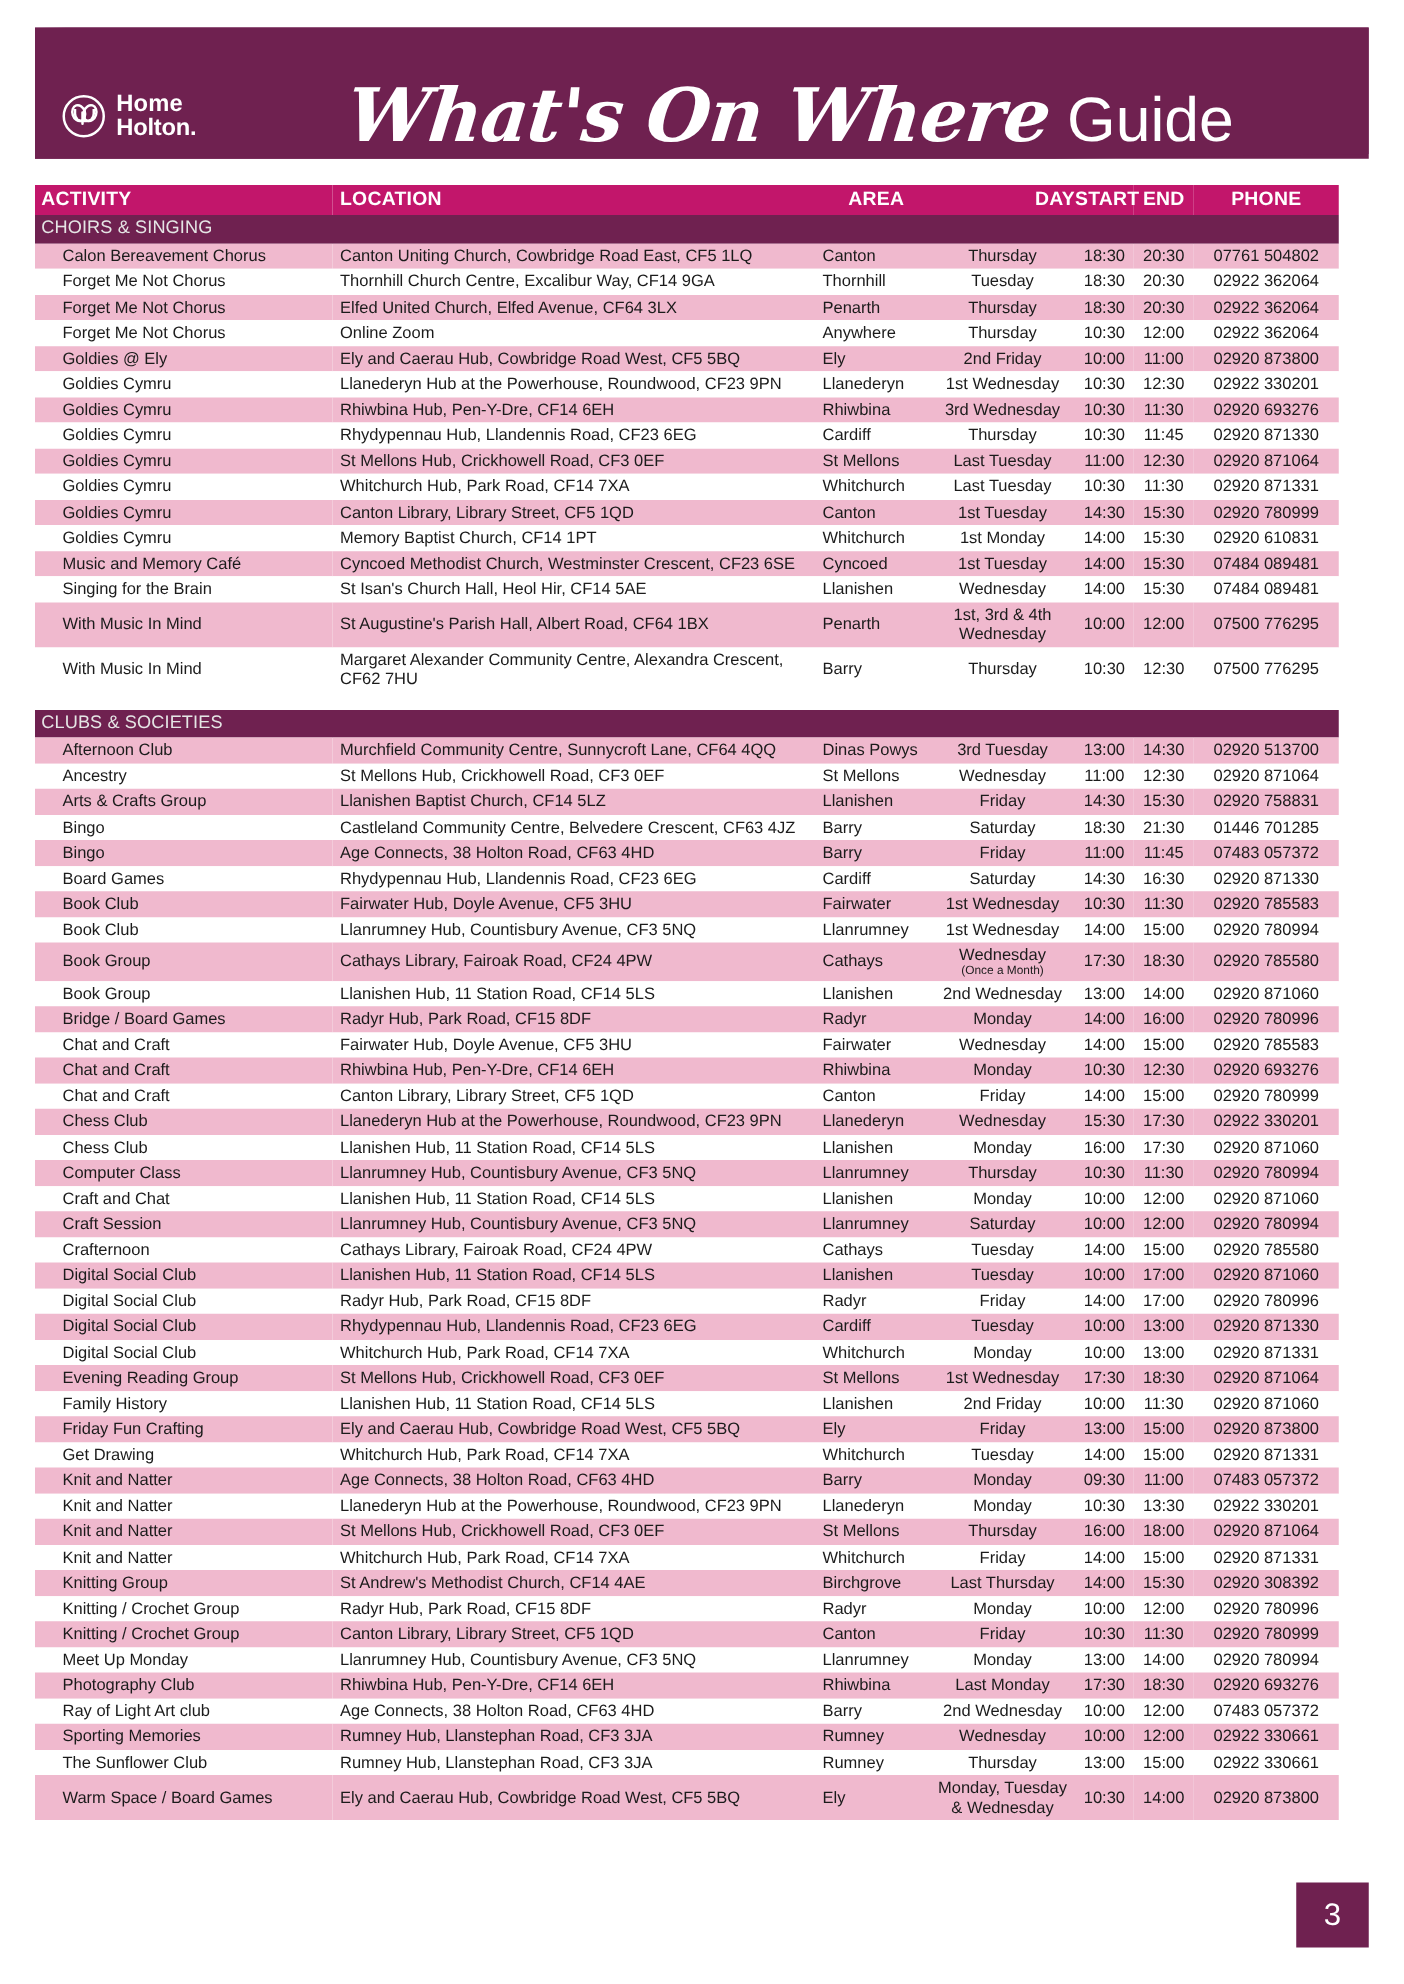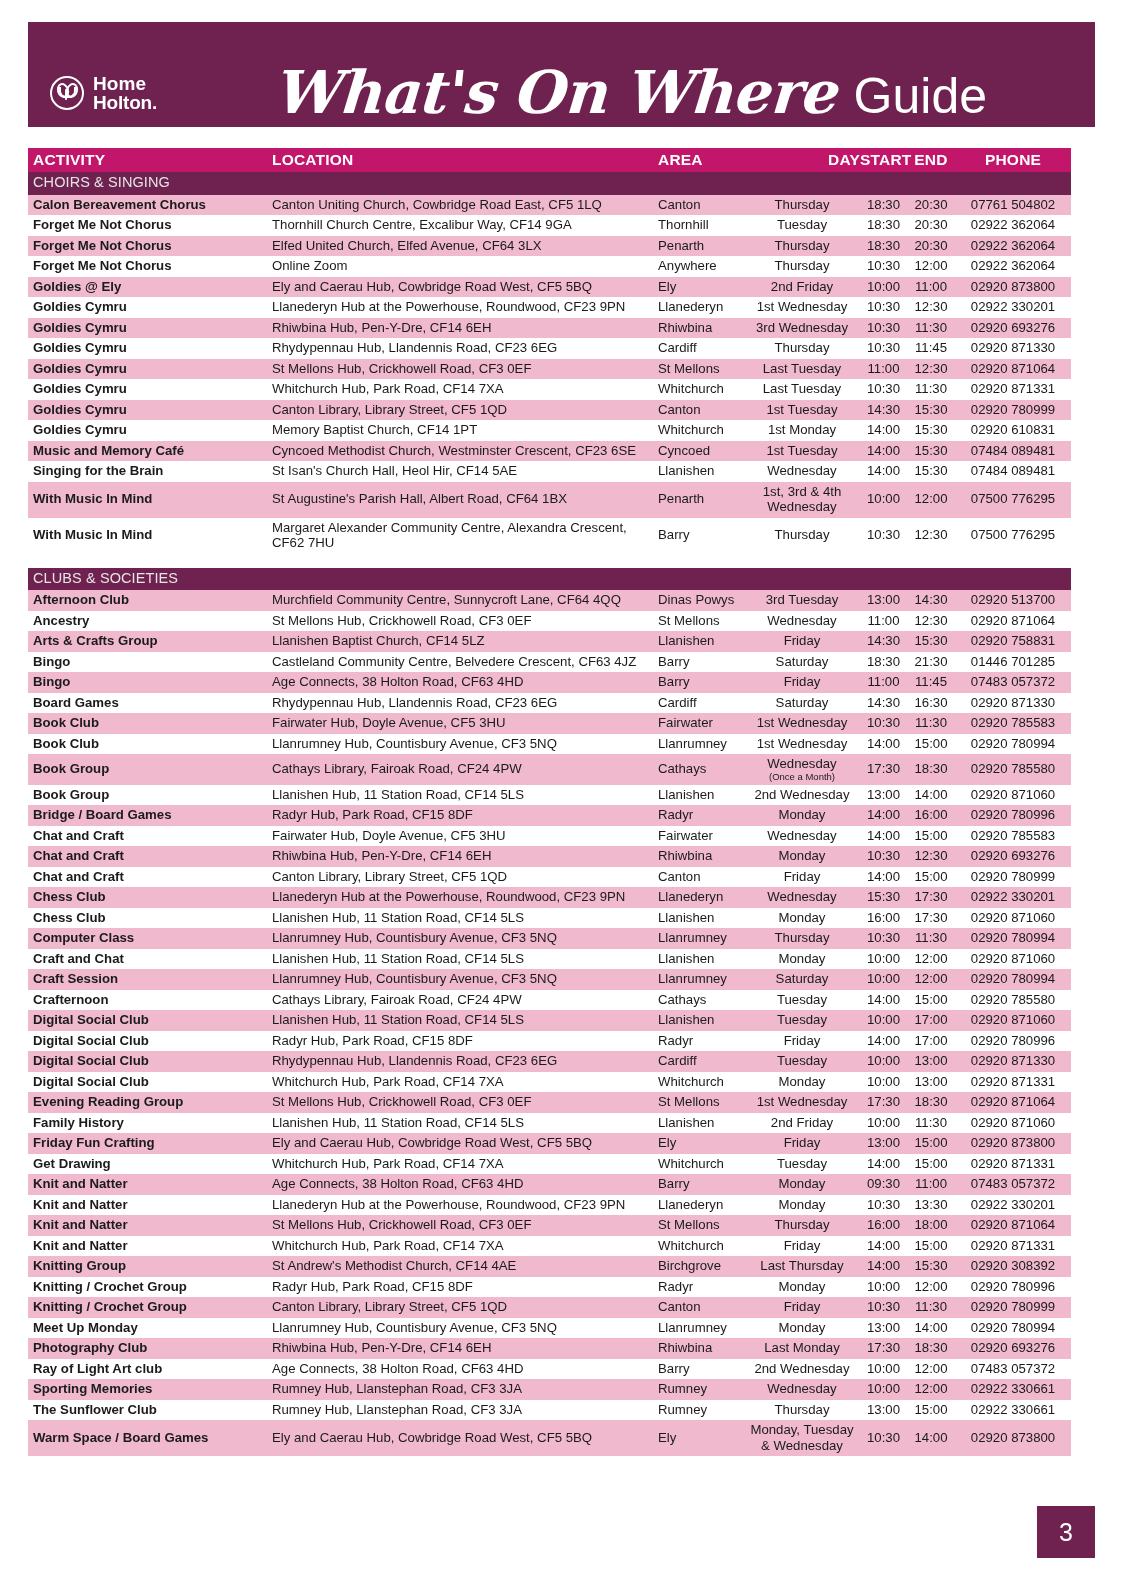--- a/index.html
+++ b/index.html
@@ -69,39 +69,39 @@
   col.c-start{width:47px;}
   col.c-end{width:48px;}
   col.c-phone{width:116px;}
 
   thead th{
     background:#c2166b;color:#ffffff;font-size:15.5px;font-weight:bold;
     letter-spacing:.2px;height:24px;padding:0;vertical-align:middle;
   }
   th.h-act{text-align:left;padding-left:5px;}
   th.h-loc{text-align:left;padding-left:6px;}
-  th.h-area{text-align:left;padding-left:6px;margin-top:25px;}
+  th.h-area{text-align:center;padding-left:6px;margin-top:25px;}
   th.h-day{text-align:right;}
   th.h-start{text-align:center;}
   th.h-end{text-align:center;}
   th.h-phone{text-align:center;}
 
   tr.section td{
     background:#6f2150;color:#e5e5e5;font-size:14.5px;font-weight:400;
     padding:3px 0 4px 5px;letter-spacing:.1px;
   }
   tr.gap td{height:14px;background:#ffffff;padding:0;border:none;}
 
   tbody td{
     font-size:13.2px;color:#1b1b1b;padding:2px 0 3px 0;
     vertical-align:middle;line-height:15.5px;
   }
   tr.r-odd td{background:#f0b9ce;}
   tr.r-even td{background:#ffffff;}
-  td.act{padding-left:5px;text-align:left;font-weight:bold;}
+  td.act{padding-left:22px;text-align:left;}
   td.loc{padding-left:6px;padding-right:4px;text-align:left;}
   td.area{padding-left:6px;text-align:left;}
   td.day{text-align:center;padding-left:2px;padding-right:2px;}
   td.start,td.end{text-align:center;}
   td.phone{text-align:center;}
   .day-sub{display:block;font-size:9.5px;line-height:11px;margin-top:-1px;}
 
   
   .pagenum{
     position:absolute;right:28px;bottom:29px;width:58px;height:52px;

